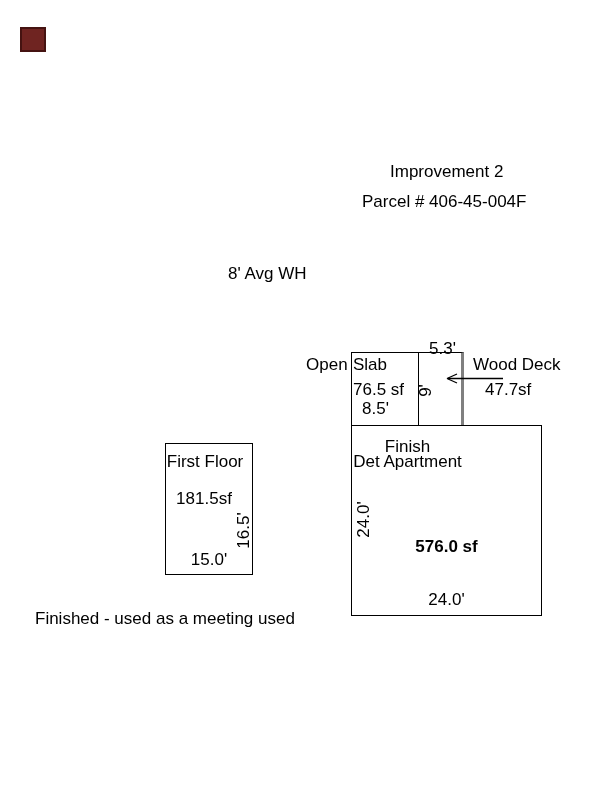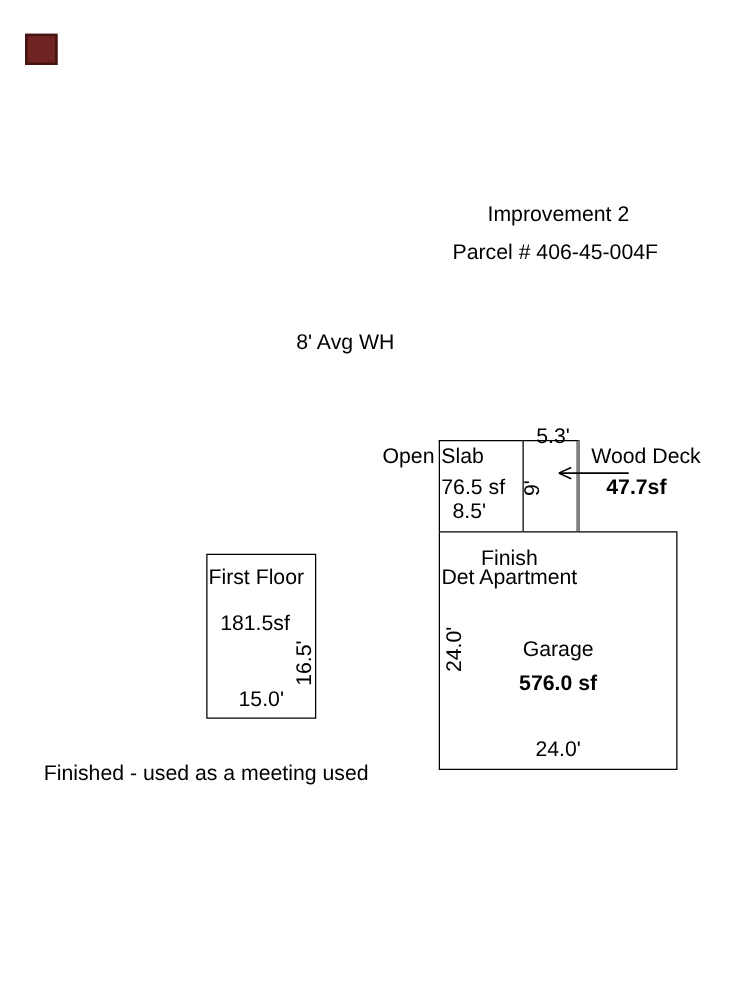--- a/index.html
+++ b/index.html
@@ -28,43 +28,42 @@
 </head>
 <body>
 
 <div id="page">
 
   <div id="swatch"></div>
 
   <div class="t" style="left:390px;top:163px;">Improvement 2</div>
   <div class="t" style="left:362px;top:193px;">Parcel # 406-45-004F</div>
 
-  <div class="t" style="left:237px;top:265px;">8' Avg WH</div>
+  <div class="t" style="left:228px;top:265px;">8' Avg WH</div>
 
   <div class="shape" id="open-slab"></div>
   <div class="t" style="left:306px;top:356px;">Open</div>
   <div class="t" style="left:353px;top:356px;">Slab</div>
   <div class="t" style="left:353px;top:381px;">76.5 sf</div>
   <div class="t" style="left:362px;top:400px;">8.5'</div>
 
   <div class="shape" id="wood-deck"></div>
   <div class="t" style="left:429px;top:340px;">5.3'</div>
   <div class="t vdim" style="left:419px;top:382px;">9'</div>
   <div class="t" style="left:473px;top:356px;">Wood Deck</div>
-  <div class="t" style="left:485px;top:381px;font-weight:bold;">47.7sf</div>
+  <div class="t" style="left:485px;top:381px;">47.7sf</div>
   <svg id="deck-arrow" viewBox="0 0 62 15">
     <line x1="59" y1="7.5" x2="4" y2="7.5" stroke="#000" stroke-width="1.3"></line>
     <path d="M3 7.5 L13 3 M3 7.5 L13 12" fill="none" stroke="#000" stroke-width="1.3"></path>
   </svg>
 
   <div class="shape" id="garage"></div>
   <div class="t ctr" style="left:351px;top:453px;width:113px;">Det Apartment</div>
   <div class="t ctr" style="left:351px;top:438px;width:113px;">Finish</div>
   <div class="t vdim" style="left:345px;top:511px;">24.0'</div>
-  <div class="t ctr" style="left:351px;top:511px;width:191px;">Garage</div>
   <div class="t ctr" style="left:351px;top:538px;width:191px;font-weight:bold;">576.0 sf</div>
   <div class="t ctr" style="left:351px;top:591px;width:191px;">24.0'</div>
 
   <div class="shape" id="first-floor"></div>
   <div class="t ctr" style="left:165px;top:453px;width:80px;">First Floor</div>
   <div class="t ctr" style="left:160px;top:490px;width:88px;">181.5sf</div>
   <div class="t vdim" style="left:225px;top:522px;">16.5'</div>
   <div class="t ctr" style="left:165px;top:551px;width:88px;">15.0'</div>
 
   <div class="t" style="left:35px;top:610px;">Finished - used as a meeting used</div>

